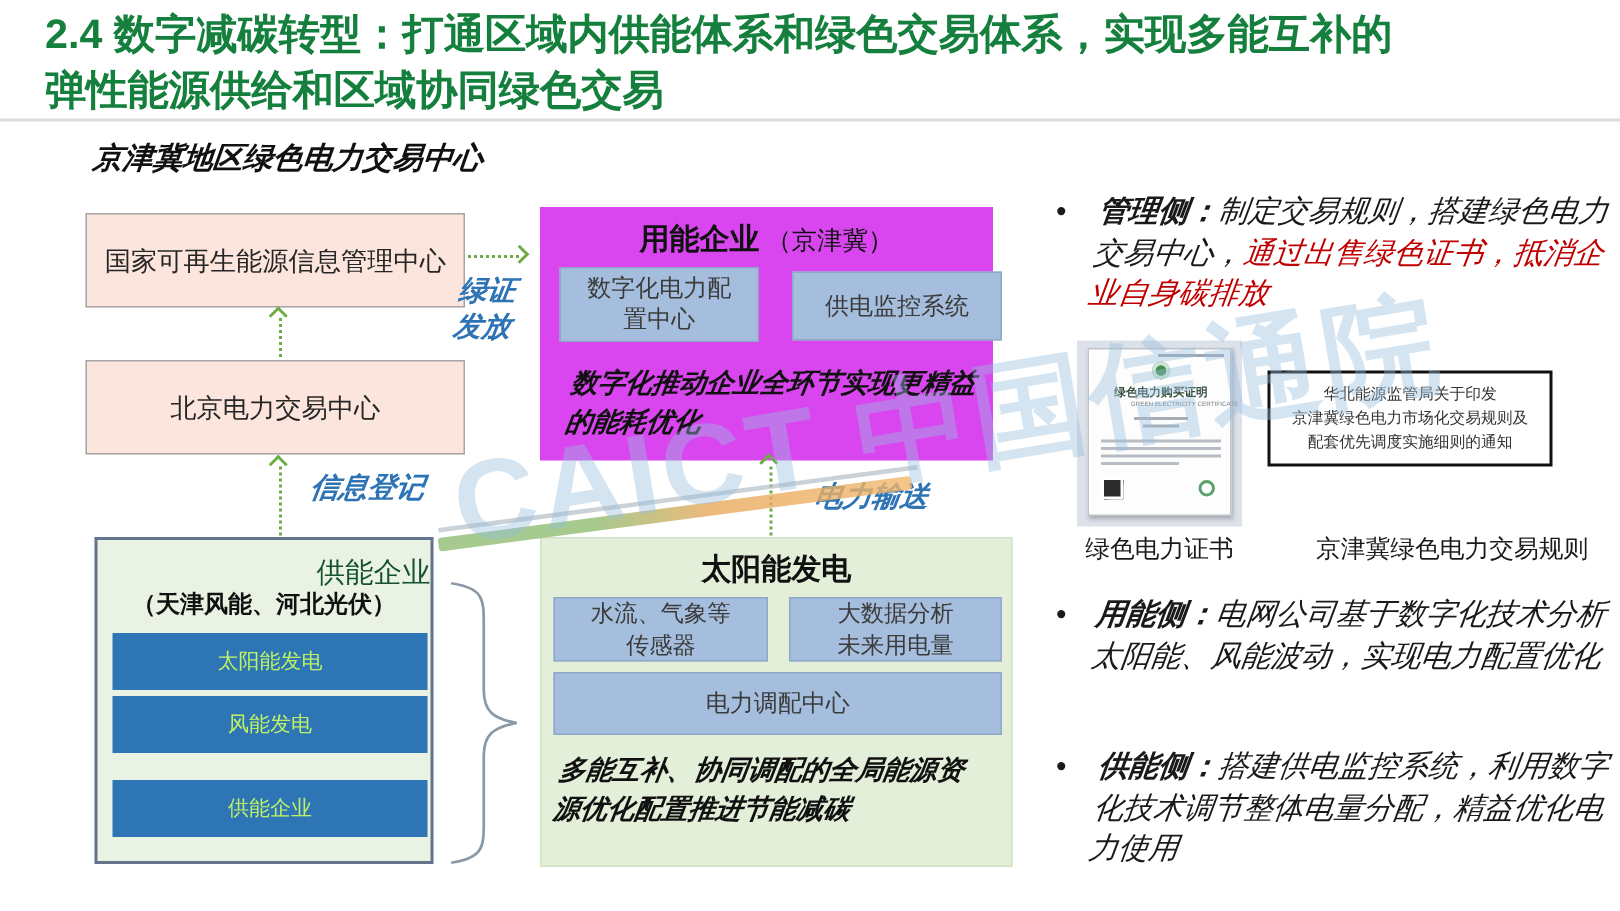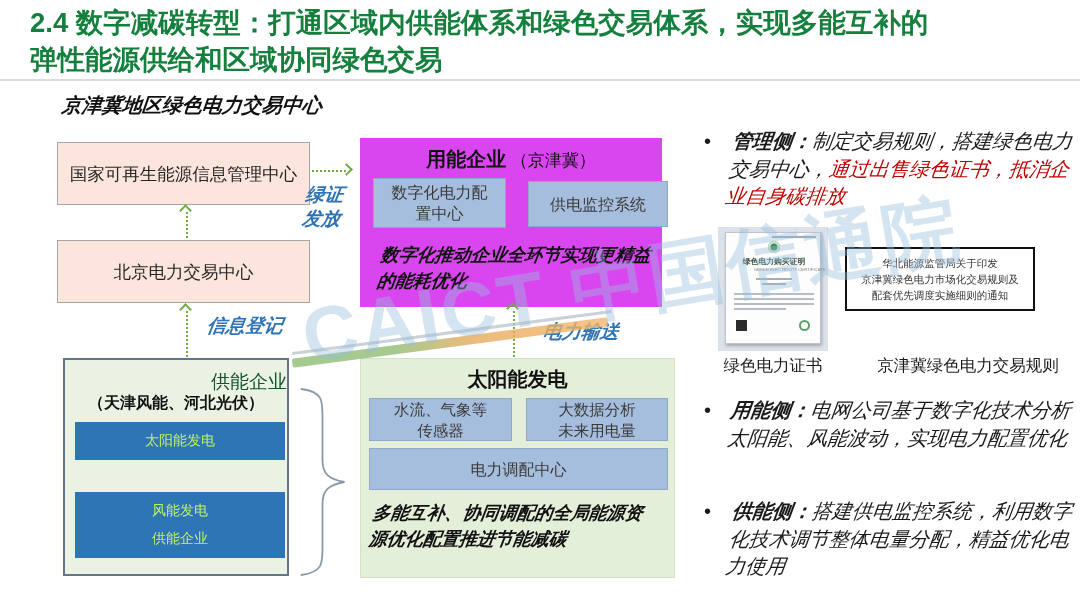--- a/index.html
+++ b/index.html
@@ -114,21 +114,21 @@
   <div class="blue-label" style="left:207px; top:314px;">信息登记</div>
 
   <div class="hdot" style="left:312px; top:170px; width:34px;"></div>
   <div class="chev chev-right" style="left:342px; top:165px;"></div>
   <div class="blue-label" style="left:301px; top:183px; width:44px; text-align:center;">绿证发放</div>
 
   <div class="supply">
     <div class="supply-title">供能企业</div>
     <div class="supply-sub">（天津风能、河北光伏）</div>
     <div class="supply-bar" style="top:62px;">太阳能发电</div>
-    <div class="supply-bar" style="top:104px;margin-top:28px;">风能发电</div>
+    <div class="supply-bar" style="top:104px;">风能发电</div>
     <div class="supply-bar" style="top:160px;">供能企业</div>
   </div>
 
   <svg class="brace-svg" width="58" height="192" viewBox="0 0 55 192">
     <path d="M7,3 C28,6 28,14 28,30 L28,74 C28,88 34,93 50,96 C34,99 28,104 28,118 L28,162 C28,178 28,186 7,189" stroke="#8A99A8" stroke-width="1.8" fill="none" stroke-linecap="round"></path>
   </svg>
 
   <div class="consumer">
     <div class="consumer-titlerow">
       <span class="consumer-title">用能企业</span>

